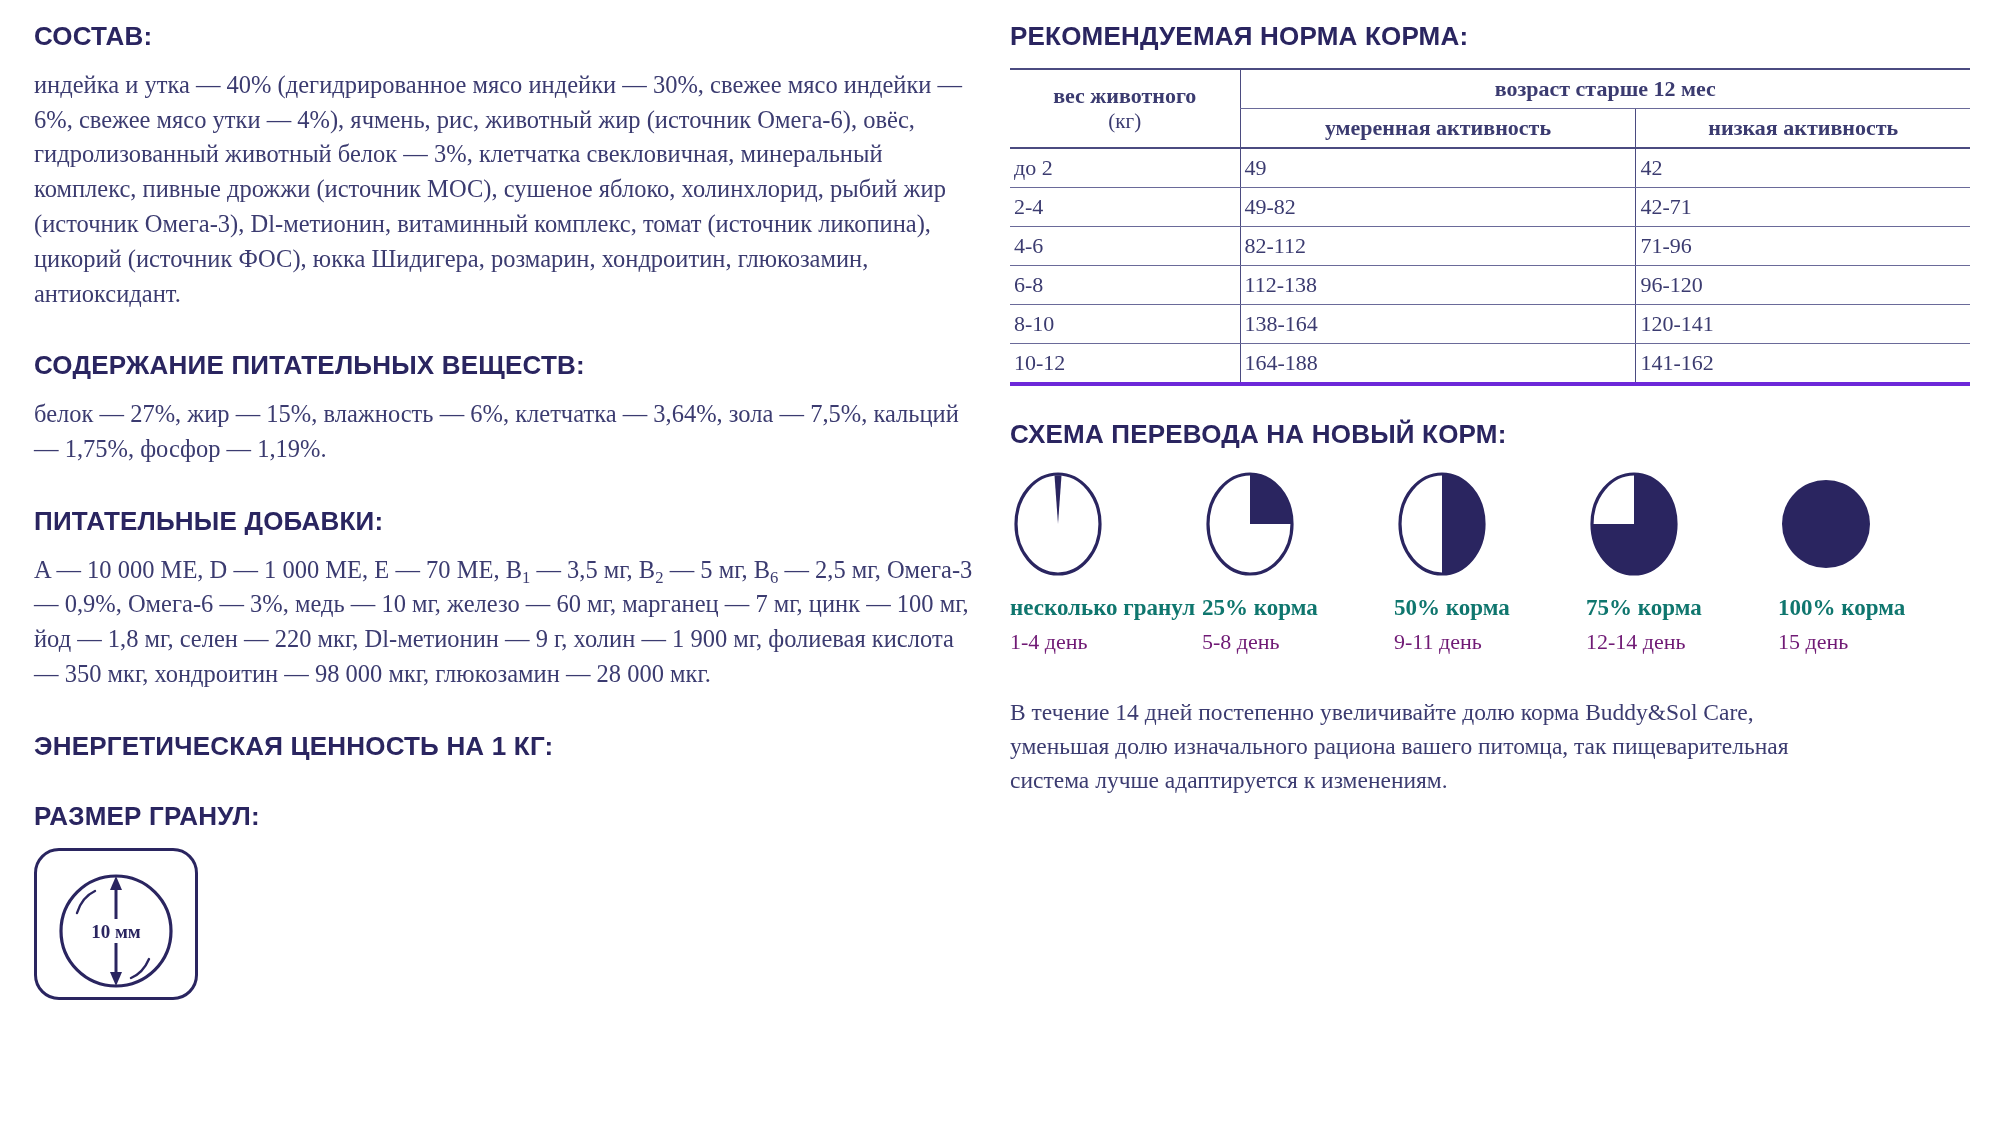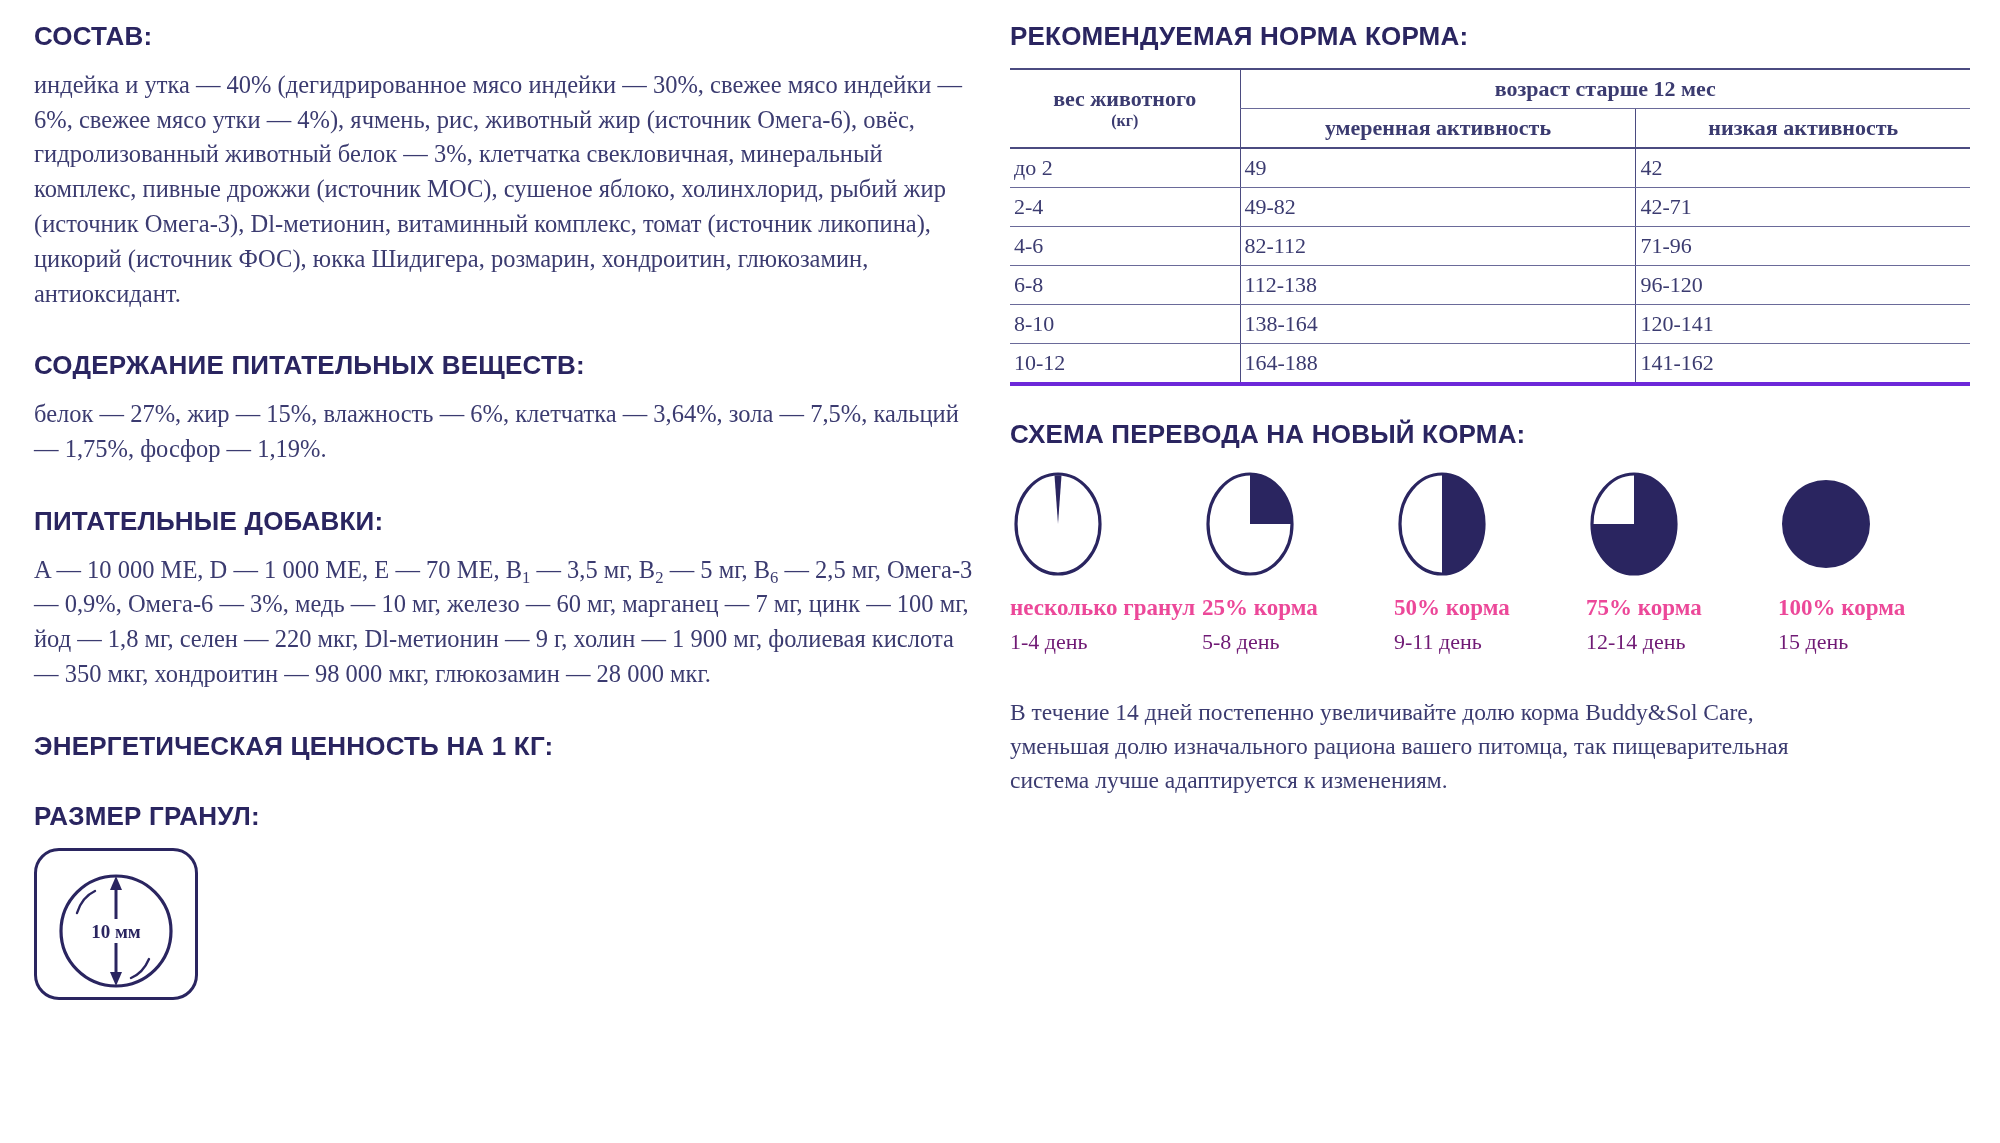--- a/index.html
+++ b/index.html
@@ -72,21 +72,21 @@
   }
   table.feed-table th {
     font-weight: bold;
     font-size: 22px;
   }
   .rule-top    { border-top: 2px solid #4b4b80; }
   .rule-bottom { border-bottom: 4px solid #6d28d9; }
   .rule-thin   { border-bottom: 1.5px solid #6a6a99; margin-top: 13px; }
   .vline-l     { border-left: 1.5px solid #4b4b80; }
   .hdr-weight  { width: 230px; }
-  .cell-sub    { font-weight: bold; font-size: 16px; }
+  .cell-sub    { font-weight: normal; font-size: 21px; }
 
   
   .scheme-row {
     display: flex;
     align-items: flex-start;
     gap: 0;
     margin-top: 18px;
   }
   .scheme-item {
     width: 192px;
@@ -96,21 +96,21 @@
     height: 112px;
     display: flex;
     align-items: center;
     justify-content: flex-start;
   }
   .pie { display: block; }
   .scheme-label {
     font-family: "Liberation Serif", "DejaVu Serif", serif;
     font-weight: bold;
     font-size: 23px;
-    color: #ec4899;
+    color: #0f766e;
     line-height: 1.22;
     margin-top: 14px;
   }
   .scheme-days {
     font-family: "Liberation Serif", "DejaVu Serif", serif;
     font-weight: normal;
     font-size: 22px;
     color: #701a75;
     line-height: 1.25;
     margin-top: 6px;
@@ -226,21 +226,21 @@
           <tr>
             <td class="rule-bottom">10-12</td>
             <td class="rule-bottom vline-l">164-188</td>
             <td class="rule-bottom vline-l">141-162</td>
           </tr>
         </tbody>
       </table>
     </div>
 
     <div>
-      <h2 class="section-heading">СХЕМА ПЕРЕВОДА НА НОВЫЙ КОРМА:</h2>
+      <h2 class="section-heading">СХЕМА ПЕРЕВОДА НА НОВЫЙ КОРМ:</h2>
 
       <div class="scheme-row">
 
         <div class="scheme-item">
           <div class="pie-wrap">
             <svg class="pie" width="96" height="108" viewBox="0 0 96 108">
               <ellipse cx="48" cy="54" rx="42" ry="50" fill="#ffffff" stroke="#2a2560" stroke-width="3.2"></ellipse>
               <path d="M 48 54 L 44.5 5.5 A 42 50 0 0 1 51.5 5.5 Z" fill="#2a2560"></path>
             </svg>
           </div>

